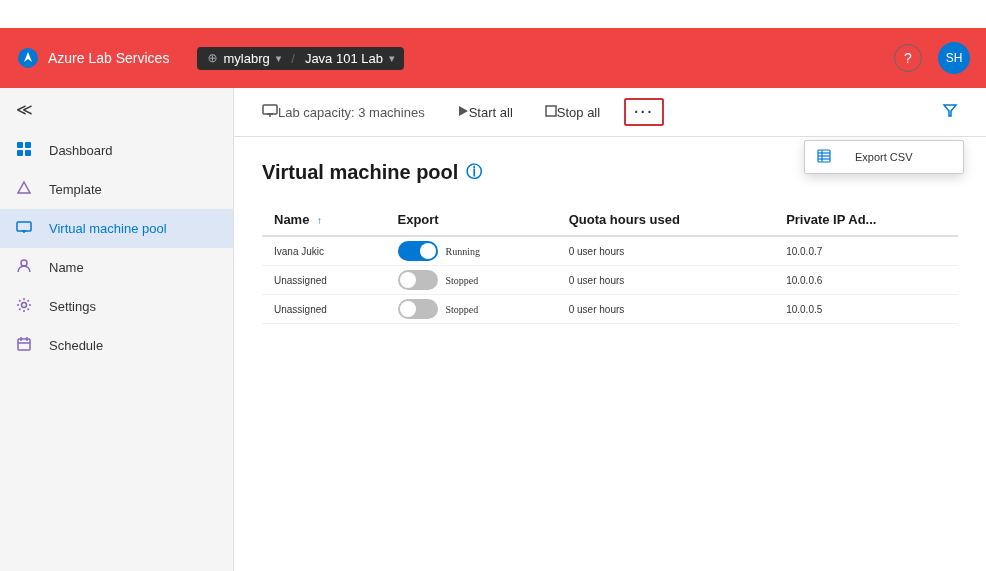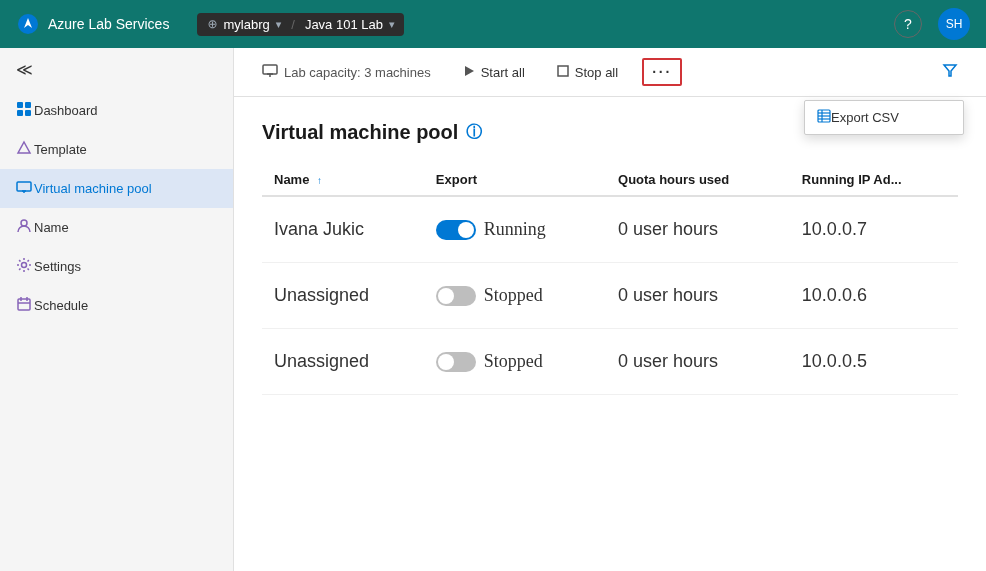--- a/index.html
+++ b/index.html
@@ -1,26 +1,27 @@
 <!DOCTYPE html>
 <html><head>
   <meta charset="utf-8">
   <style>
     * { box-sizing: border-box; margin: 0; padding: 0; }
     body { font-family: 'Segoe UI', Arial, sans-serif; font-size: 14px; color: #333; background: #fff; width: 986px; height: 571px; overflow: hidden; display: flex; flex-direction: column; }
 
     
     .top-nav {
-      background: #0f766e;
-      height: 48px;
+      background: #ef4444;
+      height: 60px;
       display: flex;
       align-items: center;
       padding: 0 16px;
       color: #fff;
       flex-shrink: 0;
+      margin-top: 28px;
     }
     .top-nav-logo {
       display: flex;
       align-items: center;
       gap: 8px;
       margin-right: 20px;
     }
     .logo-icon {
       width: 24px;
       height: 24px;
@@ -86,21 +87,21 @@
       display: flex;
       align-items: center;
     }
     .sidebar-nav {
       display: flex;
       flex-direction: column;
     }
     .sidebar-item {
       display: flex;
       align-items: center;
-      gap: 2px;
+      gap: 17px;
       padding: 10px 16px;
       cursor: pointer;
       color: #333;
       font-size: 13px;
       text-decoration: none;
     }
     .sidebar-item.active {
       background: #dce6f5;
       color: #0078d4;
       font-weight: 500;
@@ -132,21 +133,21 @@
       align-items: center;
       padding: 10px 20px;
       border-bottom: 1px solid #e0e0e0;
       gap: 16px;
       background: #fff;
       position: relative;
     }
     .toolbar-item {
       display: flex;
       align-items: center;
-      gap: 6px;
+      gap: 0;
       font-size: 13px;
       color: #333;
       cursor: pointer;
       padding: 4px 8px;
       border-radius: 2px;
     }
     .toolbar-item.capacity { cursor: default; color: #555; }
     .toolbar-more {
       display: flex;
       align-items: center;
@@ -176,24 +177,24 @@
       background: #fff;
       border: 1px solid #ccc;
       box-shadow: 0 4px 12px rgba(0,0,0,0.15);
       z-index: 100;
       min-width: 160px;
       border-radius: 2px;
     }
     .dropdown-item {
       display: flex;
       align-items: center;
-      gap: 0;
+      gap: 24px;
       padding: 8px 12px;
       cursor: pointer;
-      font-size: 13px;
+      font-size: 11px;
       color: #333;
     }
 
     
     .page-content {
       flex: 1;
       padding: 24px 28px;
       overflow-y: auto;
     }
     .page-title {
@@ -218,22 +219,22 @@
     }
     .vm-table th {
       text-align: left;
       padding: 8px 12px;
       font-size: 13px;
       font-weight: 600;
       color: #1a1a1a;
       border-bottom: 2px solid #e0e0e0;
     }
     .vm-table td {
-      padding: 22px 12px;
-      font-size: 18px;
+      padding: 4px 12px;
+      font-size: 10px;
       color: #333;
       border-bottom: 1px solid #f0f0f0;
     }
     .sort-icon { font-size: 10px; margin-left: 4px; color: #0078d4; }
 
     
     .toggle {
       display: inline-block;
       width: 40px;
       height: 20px;
@@ -417,21 +418,21 @@
 
       <table class="vm-table">
         <thead>
           <tr>
             <th>
               <span>Name</span>
               <span class="sort-icon">↑</span>
             </th>
             <th>Export</th>
             <th>Quota hours used</th>
-            <th>Running IP Ad...</th>
+            <th>Private IP Ad...</th>
           </tr>
         </thead>
         <tbody id="vm-table-body">
         <tr>
               <td>Ivana Jukic</td>
               <td>
                 <div class="state-cell">
                   <div class="toggle on">
                     <div class="toggle-knob"></div>
                   </div>

